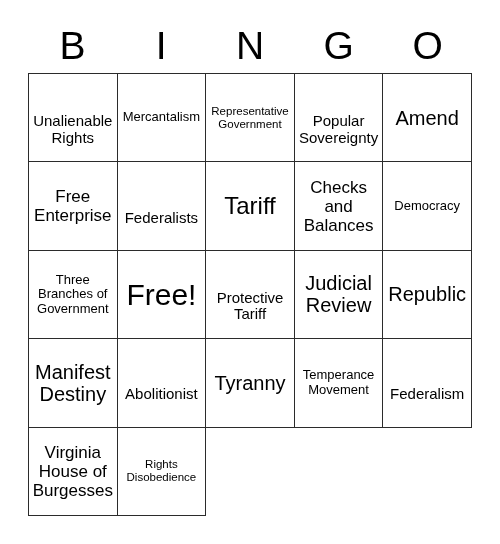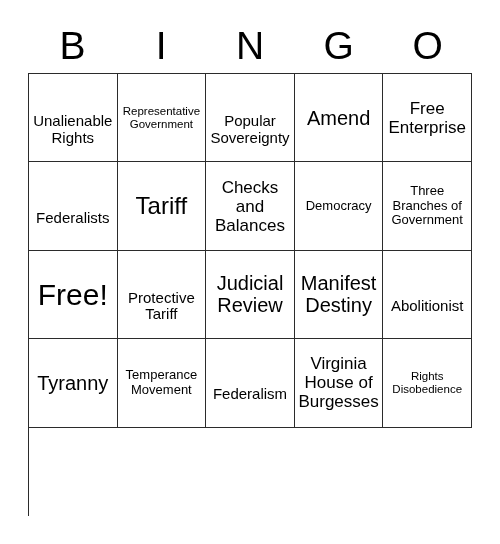--- a/index.html
+++ b/index.html
@@ -100,20 +100,23 @@
     <div class="header-letter">G</div>
     <div class="header-letter">O</div>
   </div>
 
   <div id="bingo-grid">
 
     <div class="bingo-cell">
         <span class="cell-text fs-md">Unalienable Rights</span>
       </div>
     <div class="bingo-cell">
+        <span class="cell-text fs-sm">Mercantalism</span>
+      </div>
+    <div class="bingo-cell">
         <span class="cell-text fs-xs">Representative Government</span>
       </div>
     <div class="bingo-cell">
         <span class="cell-text fs-md">Popular Sovereignty</span>
       </div>
     <div class="bingo-cell">
         <span class="cell-text fs-xl">Amend</span>
       </div>
 
     <div class="bingo-cell">
@@ -139,20 +142,23 @@
         <span class="cell-text fs-3xl">Free!</span>
       </div>
     <div class="bingo-cell">
         <span class="cell-text fs-md">Protective Tariff</span>
       </div>
     <div class="bingo-cell">
         <span class="cell-text fs-xl">Judicial Review</span>
       </div>
 
     <div class="bingo-cell">
+        <span class="cell-text fs-xl">Republic</span>
+      </div>
+    <div class="bingo-cell">
         <span class="cell-text fs-xl">Manifest Destiny</span>
       </div>
     <div class="bingo-cell">
         <span class="cell-text fs-md">Abolitionist</span>
       </div>
     <div class="bingo-cell">
         <span class="cell-text fs-xl">Tyranny</span>
       </div>
     <div class="bingo-cell">
         <span class="cell-text fs-sm">Temperance Movement</span>

